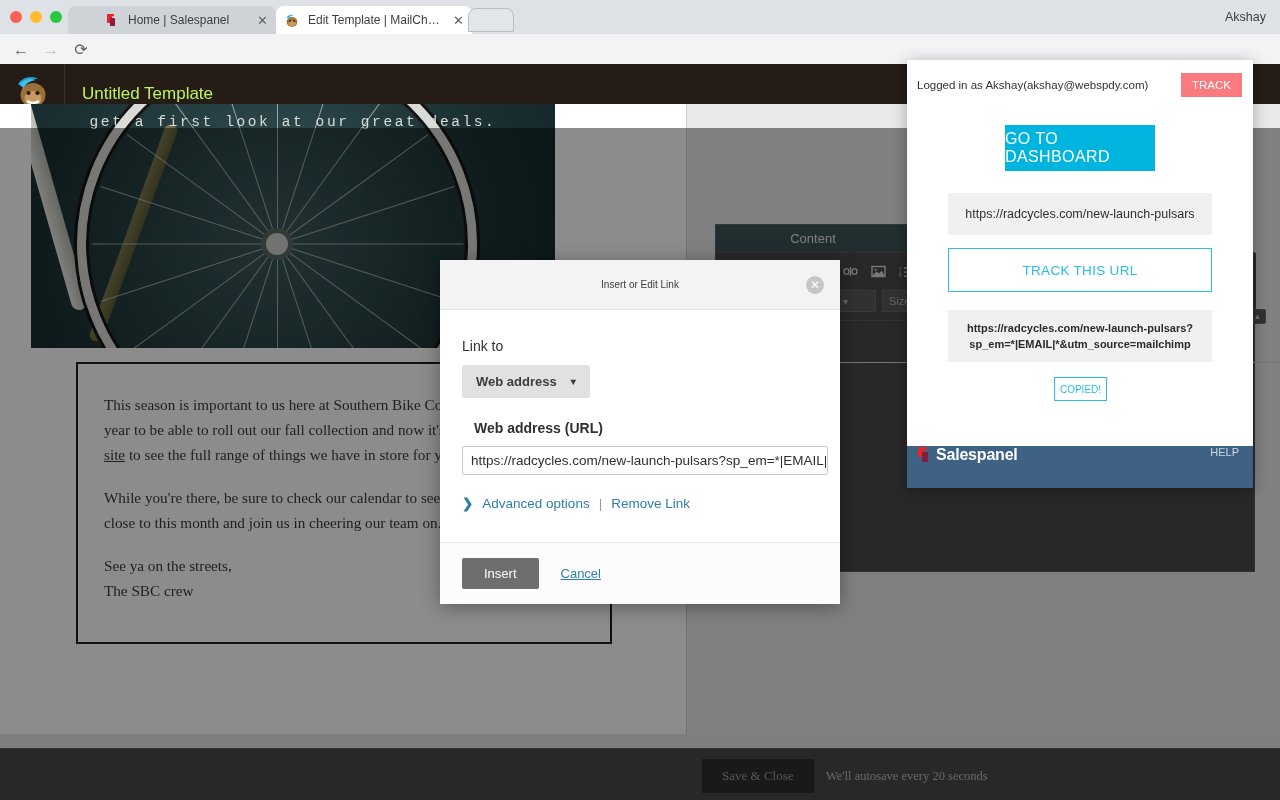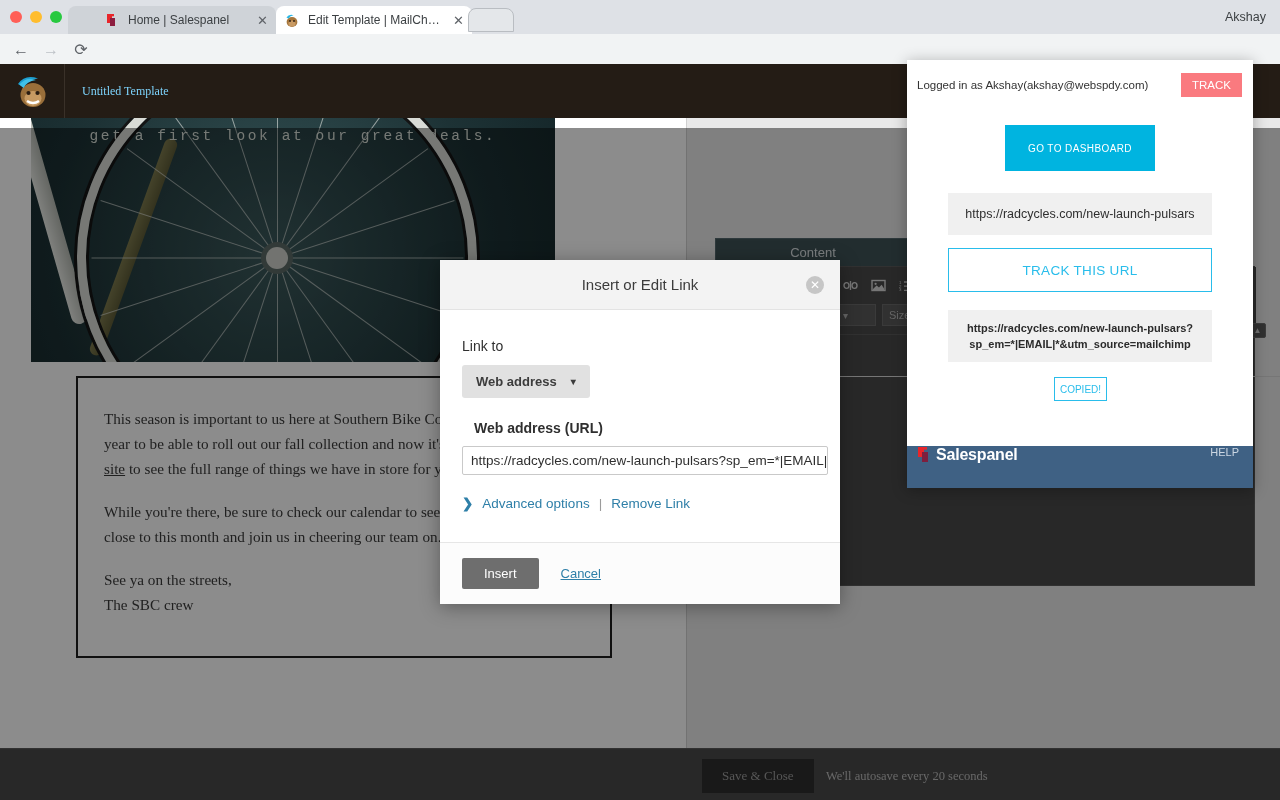--- a/index.html
+++ b/index.html
@@ -51,23 +51,23 @@
   .kebab { position:absolute; right:10px; top:36px; width:16px; text-align:center;
            color:#5f6368; font-size:14px; letter-spacing:0; line-height:1; }
   .kebab div { height:3px; }
 
   
   .page { position:absolute; top:64px; left:0; width:1280px; height:736px; background:#e8e8e8; overflow:hidden; }
 
   .mc-header { position:absolute; top:0; left:0; width:1280px; height:54px; background:#241c15; }
   .mc-logo { position:absolute; left:14px; top:8px; width:38px; height:38px; }
   .mc-divider { position:absolute; left:64px; top:0; width:1px; height:54px; background:#3a3129; }
-  .mc-title { position:absolute; left:82px; top:20px; font-size:12px; color:#7dd3fc;font-family:Liberation Serif, serif; }
-
-  .mc-body { position:absolute; top:54px; left:0; width:1280px; height:630px;text-decoration:underline; }
+  .mc-title { position:absolute; left:82px; top:20px; font-size:17px; color:#bef264; }
+
+  .mc-body { position:absolute; top:40px; left:0; width:1280px; height:630px;text-decoration:underline; }
   .preview-pane { position:absolute; top:0; left:0; width:686px; height:630px; background:#fff; overflow:hidden; }
   .edit-pane { position:absolute; top:0; left:686px; width:594px; height:630px; background:#e9e9e9;
                border-left:1px solid #d0d0d0; }
 
   
   .hero { position:absolute; top:0; left:31px; width:524px; height:244px; overflow:hidden; }
   .hero-img { position:absolute; inset:0; background:
       radial-gradient(circle at 46% 56%, #3c5a5c 0%, #2a4447 38%, #1d3235 70%, #16282b 100%); }
   .spokes { position:absolute; left:46px; top:-60px; width:400px; height:400px; border-radius:50%;
             border:9px solid #d9dbd6; box-shadow: inset 0 0 0 3px #141414, 0 0 0 3px #141414; }
@@ -124,21 +124,21 @@
 
   
   .scrim { position:absolute; top:64px; left:0; width:1280px; height:736px;
            background:rgba(0,0,0,0.45); }
 
   
   .modal { position:absolute; left:440px; top:260px; width:400px; height:344px; background:#fff;
            box-shadow:0 3px 18px rgba(0,0,0,.35); }
   .modal-head { height:50px; background:#f3f3f3; border-bottom:1px solid #e3e3e3;
                 display:flex; align-items:center; justify-content:center; position:relative; }
-  .modal-title { font-size:15px; color:#3c3c3c; }
+  .modal-title { font-size:10px; color:#3c3c3c; }
   .modal-close { position:absolute; right:16px; top:16px; width:18px; height:18px; border-radius:50%;
                  background:#c6c6c6; color:#fff; font-size:12px; line-height:18px; text-align:center; }
   .modal-body { padding:28px 22px 0 22px; }
   .flabel { font-size:14px; color:#2f2f2f; margin-bottom:11px; }
   .fselect { display:inline-flex; align-items:center; gap:14px; background:#e1e1e1; border-radius:3px;
              padding:9px 14px; font-size:13px; color:#3c3c3c; font-weight:bold; }
   .chev { font-size:10px; }
   .flabel2 { font-size:14px; color:#2f2f2f; margin:22px 0 10px 12px; font-weight:bold; }
   .finput { width:366px; height:29px; border:1px solid #c9c9c9; border-radius:2px; padding:0 8px;
             font-size:13.5px; color:#2f2f2f; font-family:"Liberation Sans", sans-serif;
@@ -152,21 +152,21 @@
   .btn-cancel { color:#2e7fa8; font-size:13px; text-decoration:underline; }
 
   
   .ext-popup { position:absolute; left:907px; top:60px; width:346px; height:428px; background:#fff;
                box-shadow:0 2px 14px rgba(0,0,0,.3); }
   .ep-top { position:absolute; top:0; left:0; width:346px; height:52px; }
   .ep-loggedin { position:absolute; left:10px; top:19px; font-size:11.5px; color:#333; }
   .ep-logout { position:absolute; right:11px; top:13px; background:#fa7a7f; color:#fff; font-size:11.5px;
                padding:6px 11px; }
   .ep-dash { position:absolute; left:98px; top:65px; width:150px; height:46px; background:#00b4e0;
-             color:#fff; font-size:10px; display:flex; align-items:center; justify-content:center;
+             color:#fff; font-size:16px; display:flex; align-items:center; justify-content:center;
              letter-spacing:.4px; }
   .ep-url1 { position:absolute; left:41px; top:133px; width:264px; height:42px; background:#f0f0f0;
              display:flex; align-items:center; justify-content:center; font-size:12.5px; color:#2f2f2f; }
   .ep-track { position:absolute; left:41px; top:188px; width:264px; height:44px; background:#fff;
               border:1px solid #29bdeb; color:#29bdeb; font-size:13.5px;
               display:flex; align-items:center; justify-content:center; letter-spacing:.3px; }
   .ep-url2 { position:absolute; left:41px; top:250px; width:264px; height:52px; background:#f0f0f0;
              display:flex; flex-direction:column; align-items:center; justify-content:center;
              font-size:11px; font-weight:bold; color:#2b2b2b; line-height:16px; text-align:center; }
   .ep-copied { position:absolute; left:147px; top:317px; width:53px; height:24px; border:1px solid #29bdeb;

